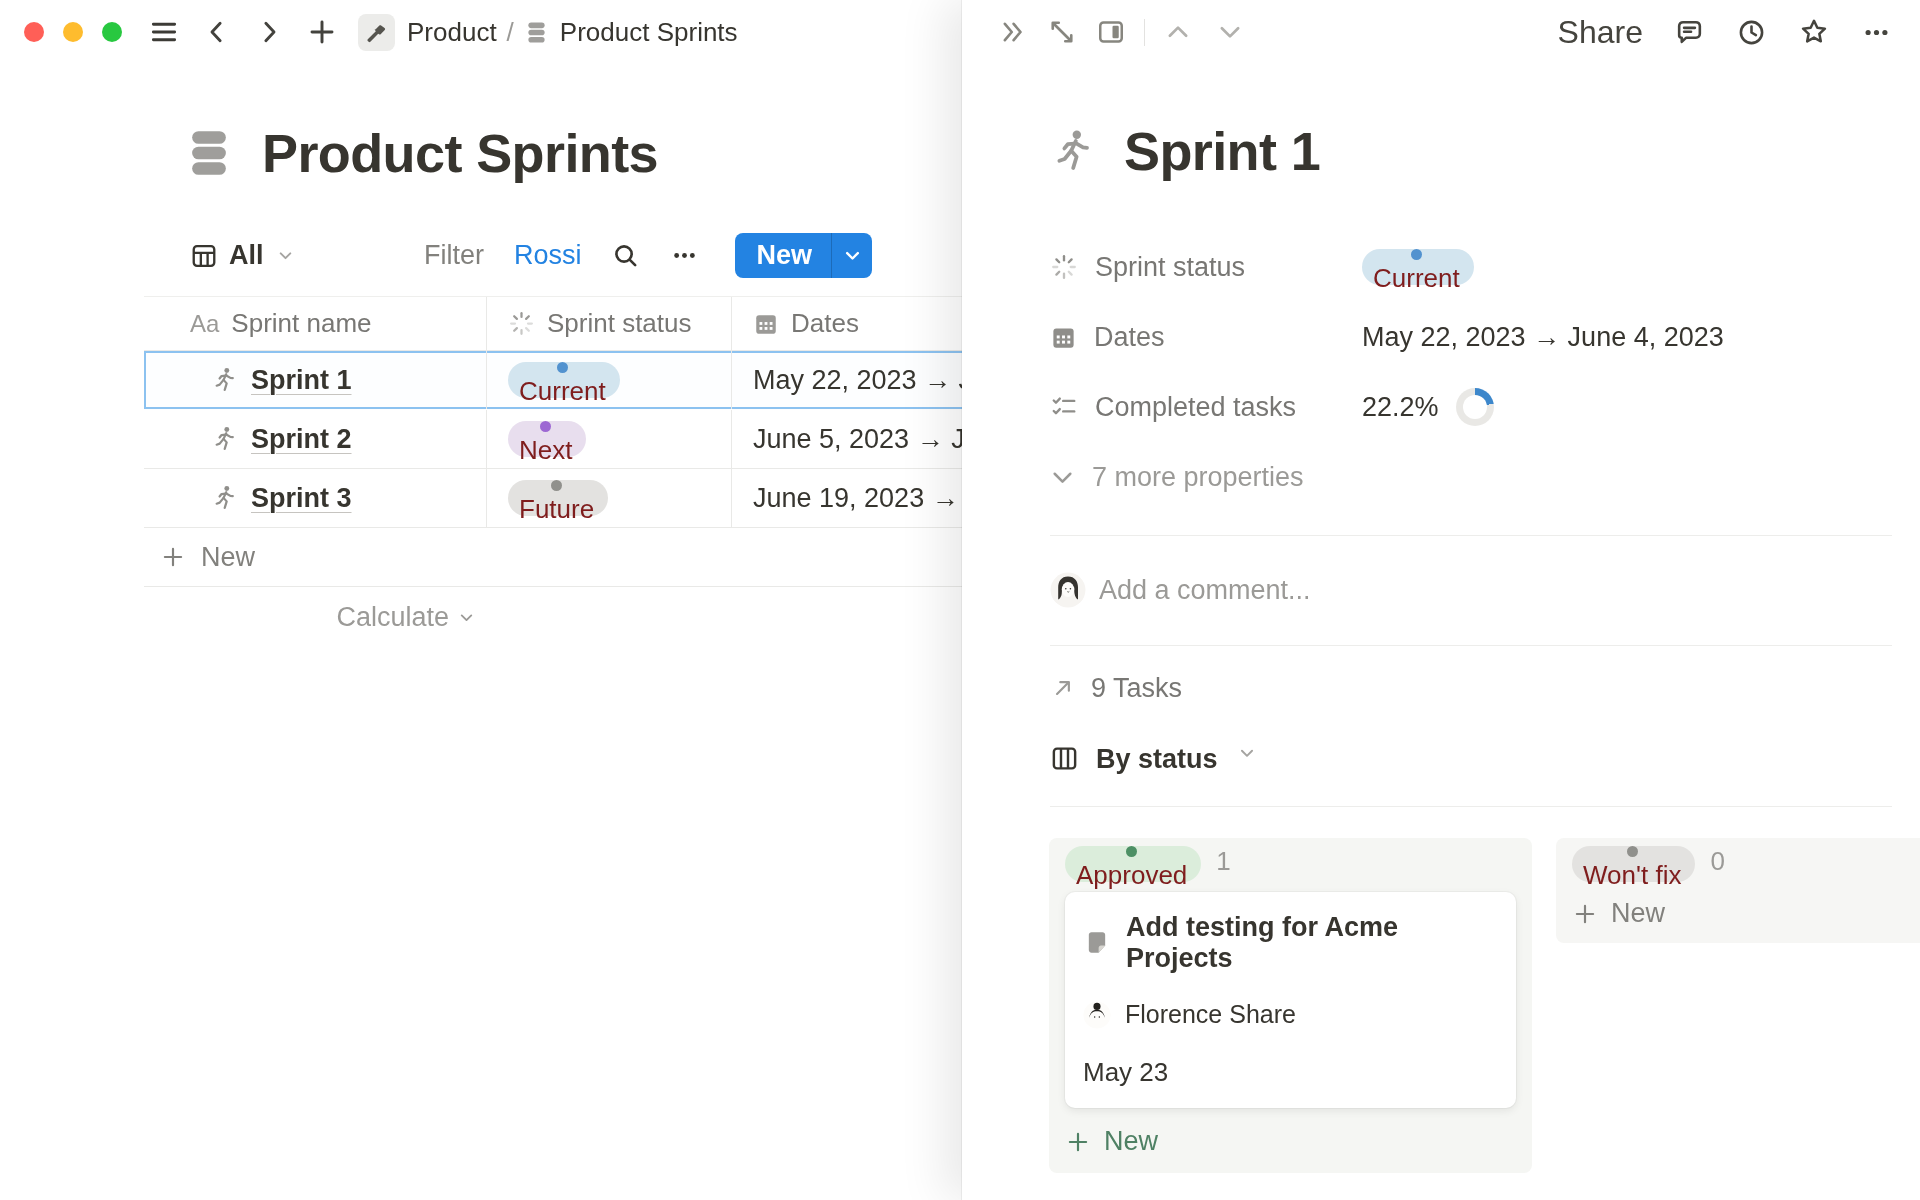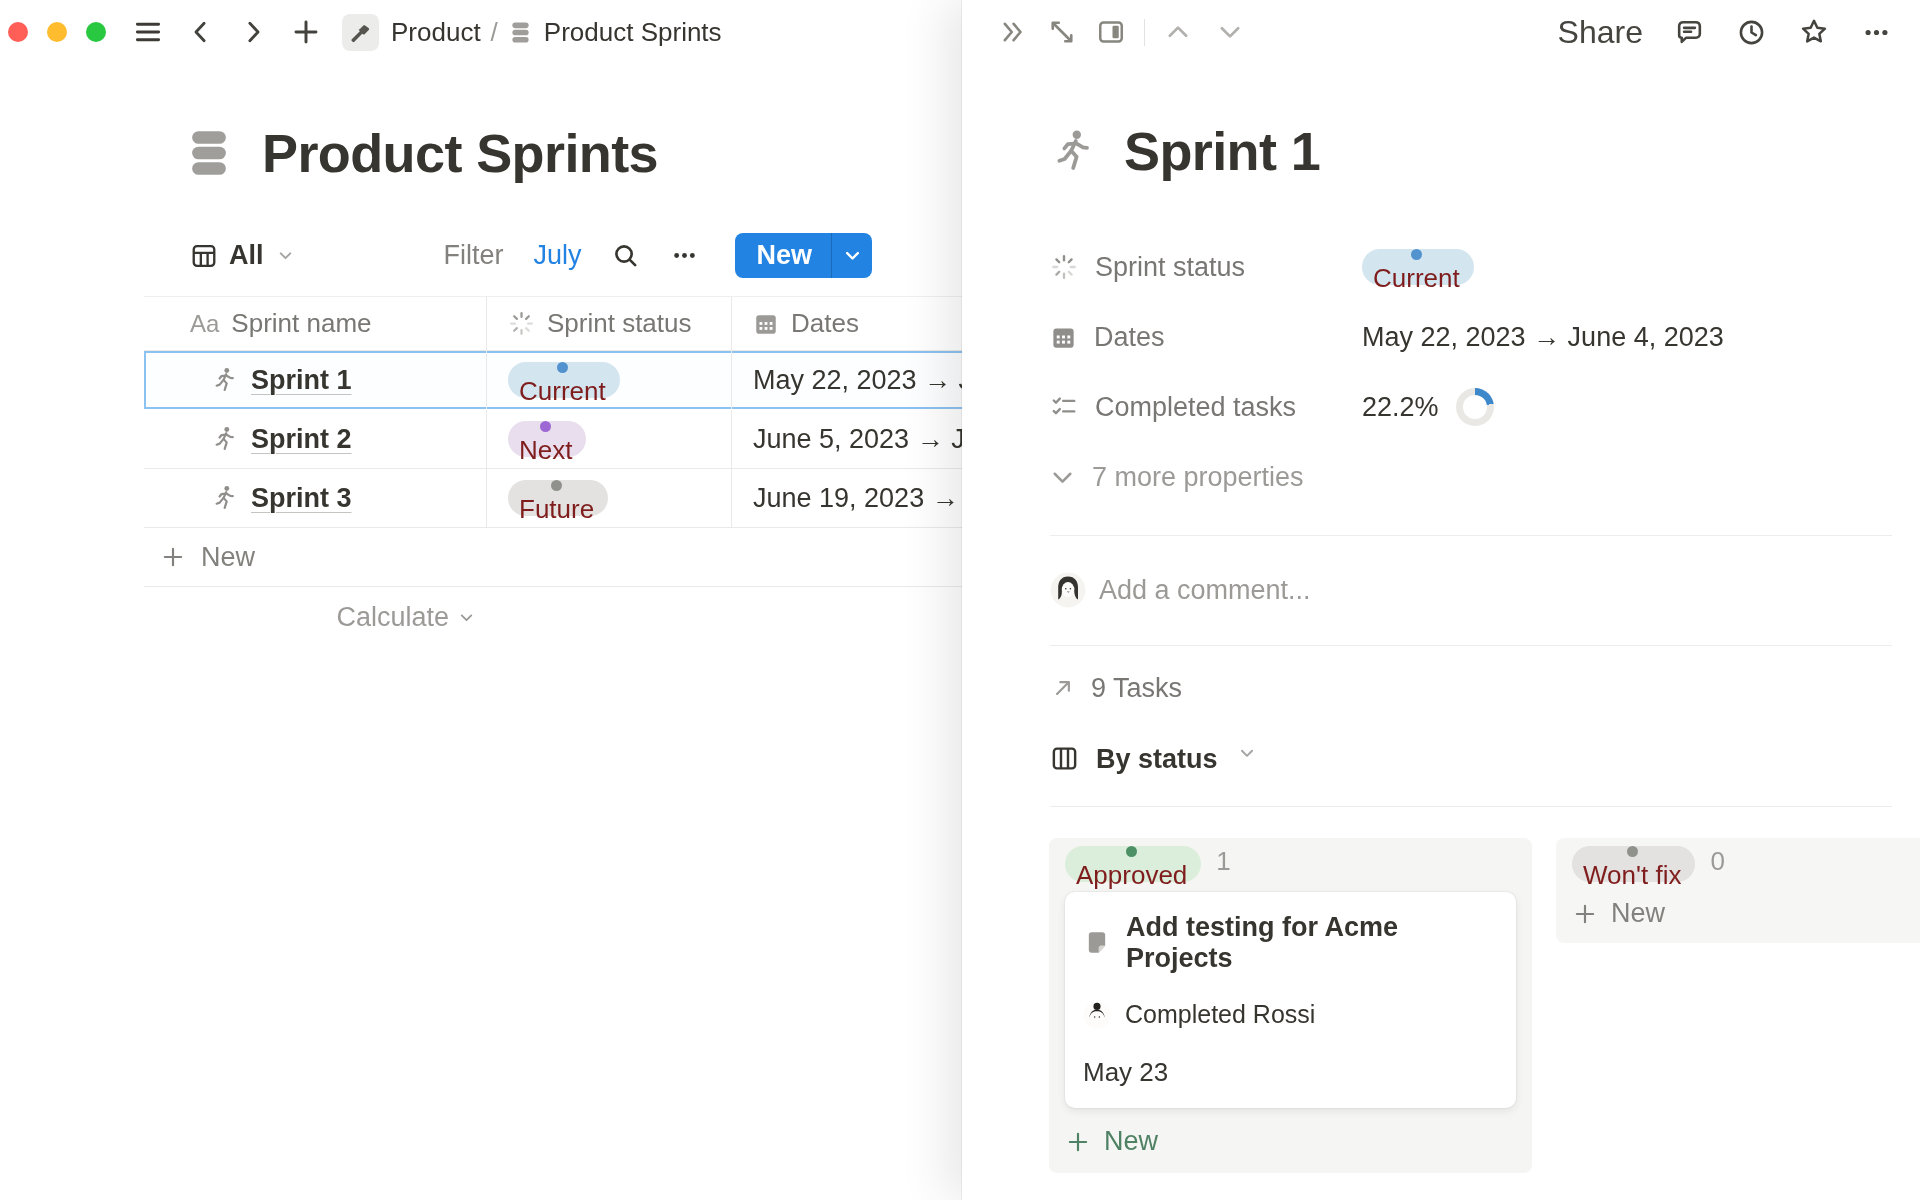--- a/index.html
+++ b/index.html
@@ -2,21 +2,21 @@
 <html><head>
 <meta charset="utf-8">
 <style>
   html,body{margin:0;padding:0;background:#fff;}
   .screen{position:relative;width:1920px;height:1200px;overflow:hidden;
     font-family:"Liberation Sans","DejaVu Sans",sans-serif;color:#37352f;background:#fff;}
   svg{display:block;}
 
   
   .left-pane{position:absolute;inset:0;background:#fff;}
-  .topbar{position:absolute;left:0;top:0;height:64px;display:flex;align-items:center;padding-left:8px;}
+  .topbar{position:absolute;left:0;top:0;height:64px;display:flex;align-items:center;padding-left:24px;}
   .tl{width:20px;height:20px;border-radius:50%;}
   .tl+.tl{margin-left:19px;}
   .tb-icon{margin-left:22px;color:#45443f;cursor:pointer;}
   .tb-icon.first{margin-left:26px;}
   .team-badge{margin-left:20px;width:37px;height:37px;border-radius:8px;background:#ececea;
     display:flex;align-items:center;justify-content:center;color:#55544e;}
   .crumb{display:flex;align-items:center;font-size:26px;}
   .crumb .team{margin-left:12px;font-weight:500;}
   .crumb .sep{margin:0 10px;color:#9b9a97;}
   .crumb .db{color:#9f9e9b;margin-right:11px;}
@@ -196,21 +196,21 @@
           </svg>
         <span>All</span>
         <span class="cv">
           <svg width="17" height="17" viewBox="0 0 16 16" fill="none" stroke="currentColor" stroke-width="1.8" stroke-linecap="round" stroke-linejoin="round">
               <path d="M3.5 6l4.5 4.5L12.5 6"></path>
             </svg>
         </span>
       </span>
       <span class="toolbar-right">
         <span class="t-filter">Filter</span>
-        <span class="t-sort">July</span>
+        <span class="t-sort">Rossi</span>
         <span class="t-ic">
           <svg width="29" height="29" viewBox="0 0 24 24" fill="none" stroke="currentColor" stroke-width="2.2" stroke-linecap="round">
               <circle cx="10.8" cy="10.8" r="6.3"></circle>
               <path d="M15.6 15.6 20 20"></path>
             </svg>
         </span>
         <span class="t-ic">
           <svg width="29" height="29" viewBox="0 0 24 24" fill="currentColor">
               <circle cx="5.5" cy="12" r="2"></circle>
               <circle cx="12" cy="12" r="2"></circle>
@@ -571,21 +571,21 @@
               <svg width="28" height="28" viewBox="0 0 36 36">
                   <circle cx="18" cy="18" r="17.5" fill="#fdfcfa"></circle>
                   <circle cx="18" cy="7" r="4.6" fill="#23211e"></circle>
                   <path d="M7.6 21.5a10.6 10.6 0 0 1 20.8 0c-2.2-4.4-5.8-6.6-10.4-6.6s-8.2 2.2-10.4 6.6z" fill="#23211e"></path>
                   <path d="M8 21.5c0-5.6 4.4-10 10-10s10 4.4 10 10v7c-2.5 2.5-6 4-10 4s-7.5-1.5-10-4v-7z" fill="#fdfcfa"></path>
                   <path d="M8 21.5c1.8-6.2 5.1-8.4 10-8.4s8.2 2.2 10 8.4c-1-7-4.6-10.4-10-10.4S9 14.5 8 21.5z" fill="#23211e"></path>
                   <circle cx="15" cy="20.6" r=".9" fill="#23211e"></circle>
                   <circle cx="21" cy="20.6" r=".9" fill="#23211e"></circle>
                 </svg>
             </span>
-            <span>Completed Rossi</span>
+            <span>Florence Share</span>
           </div>
           <div class="card-date">May 23</div>
         </div>
 
         <div class="knew green">
           <svg width="26" height="26" viewBox="0 0 24 24" fill="none" stroke="currentColor" stroke-width="2" stroke-linecap="round">
               <path d="M12 4.5v15M4.5 12h15"></path>
             </svg>
           <span>New</span>
         </div>

